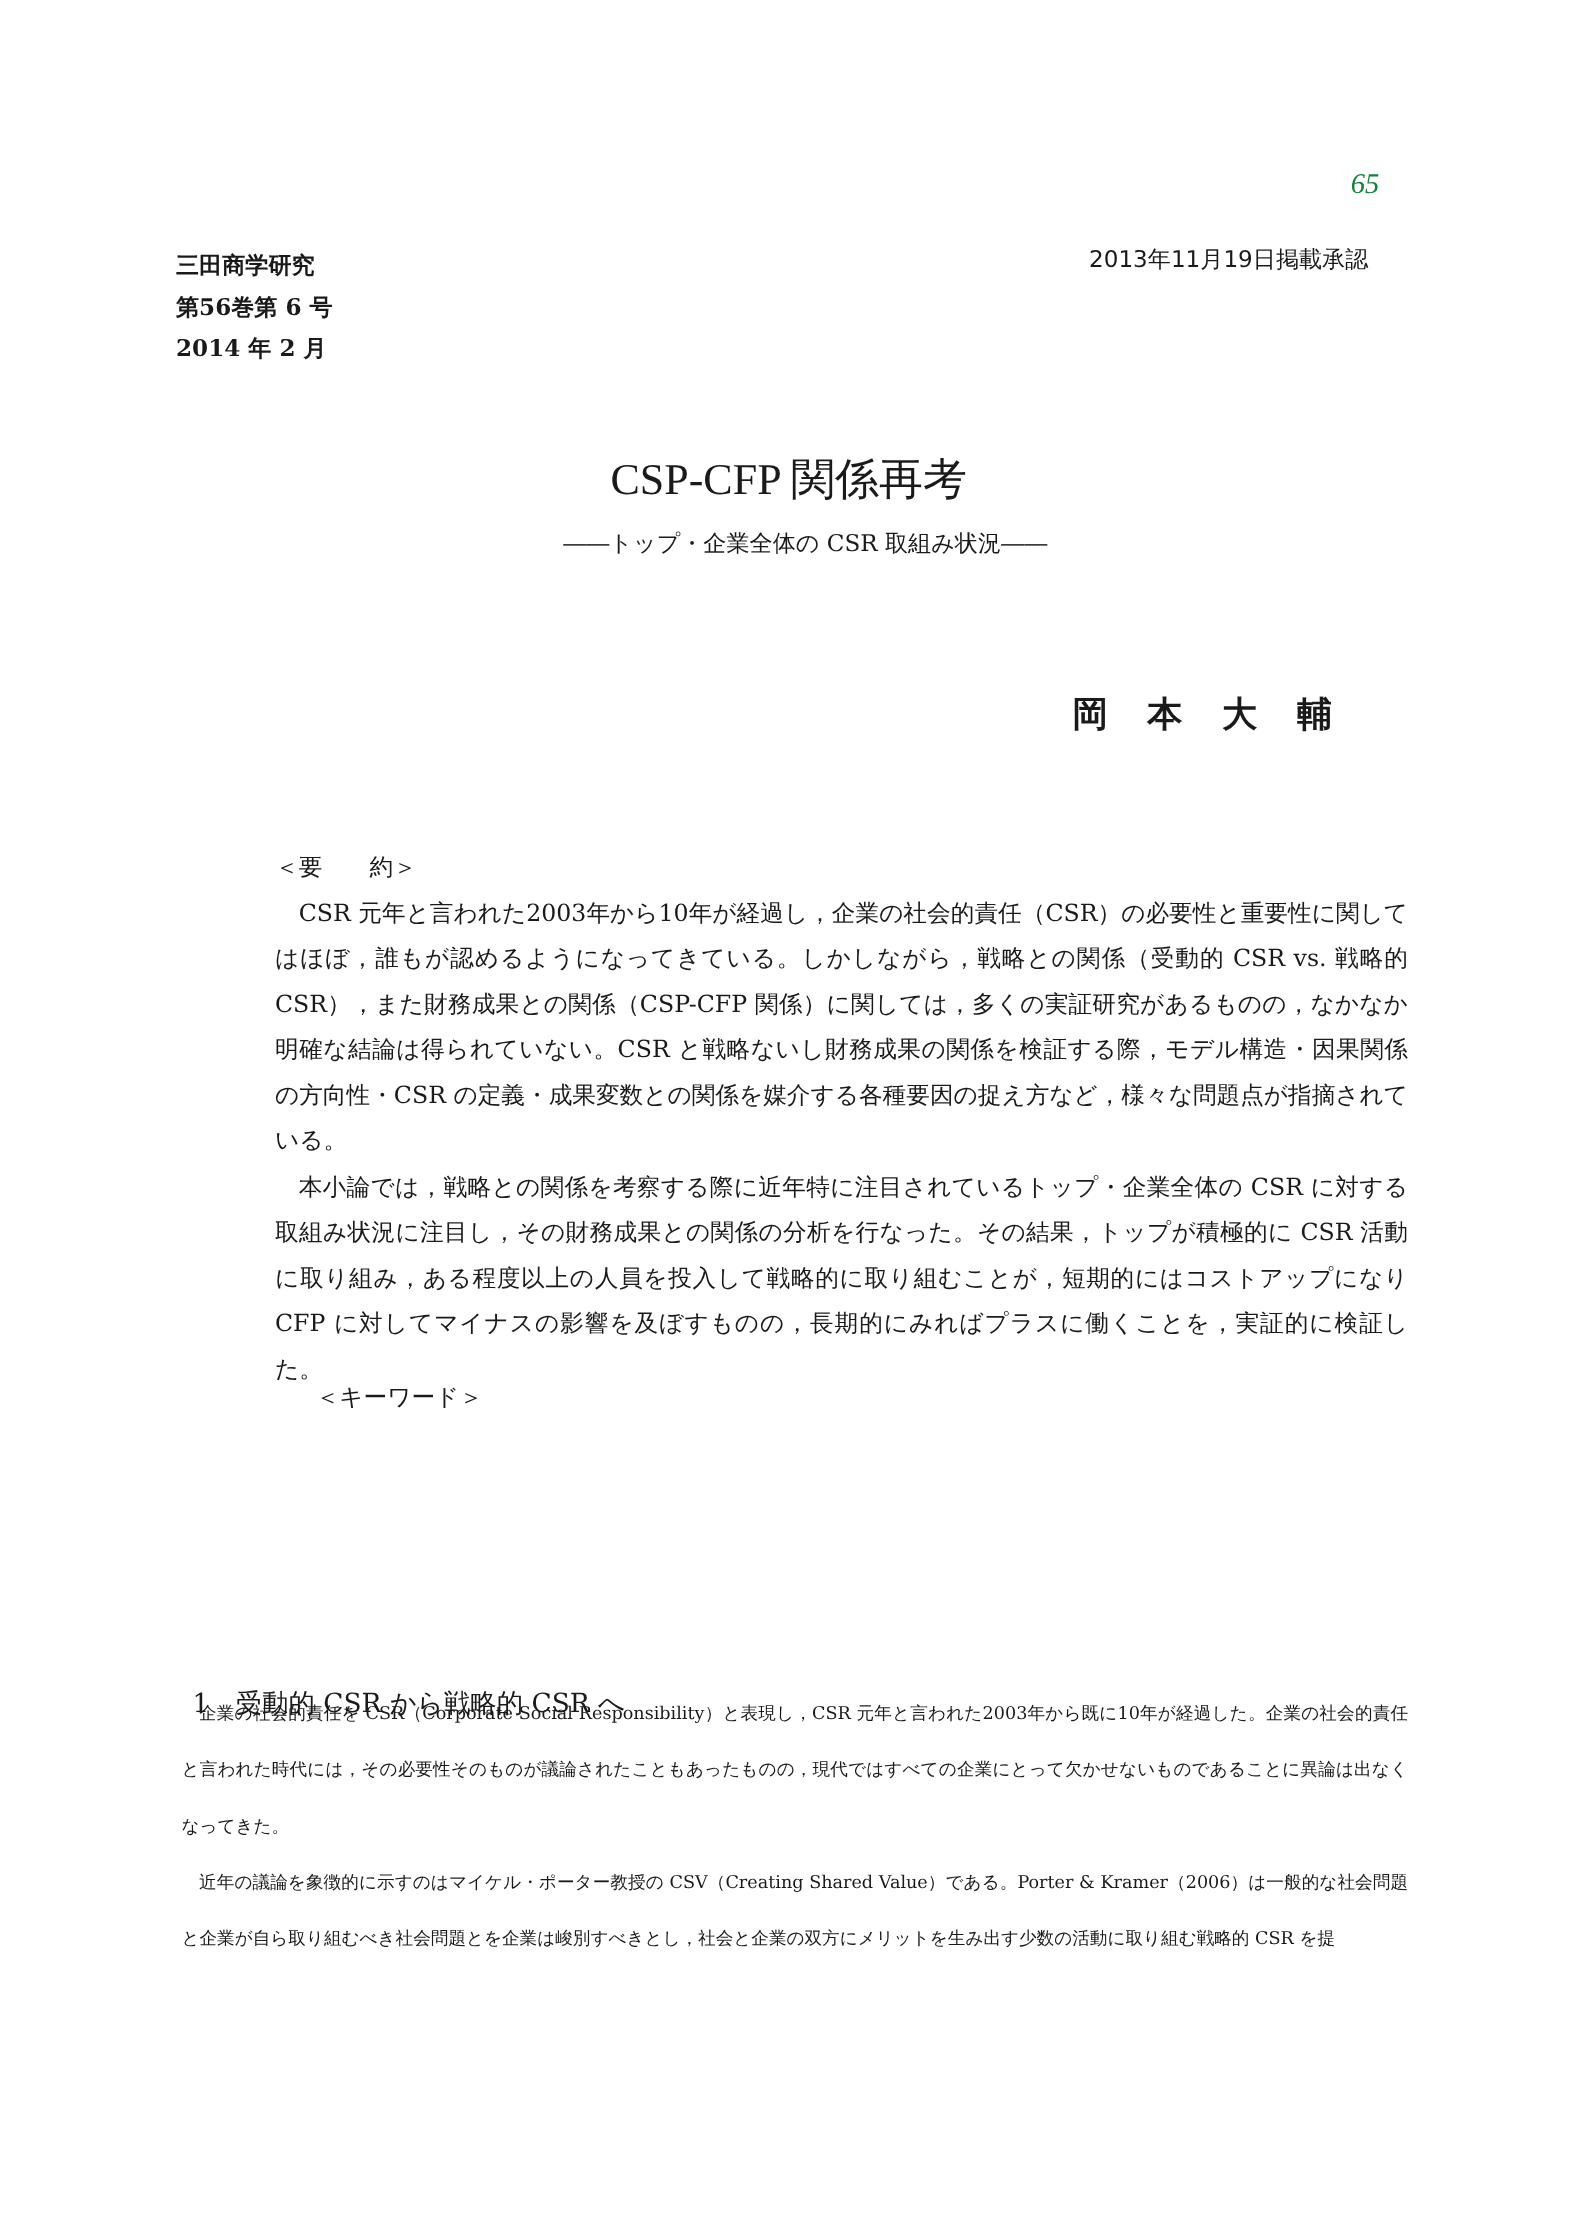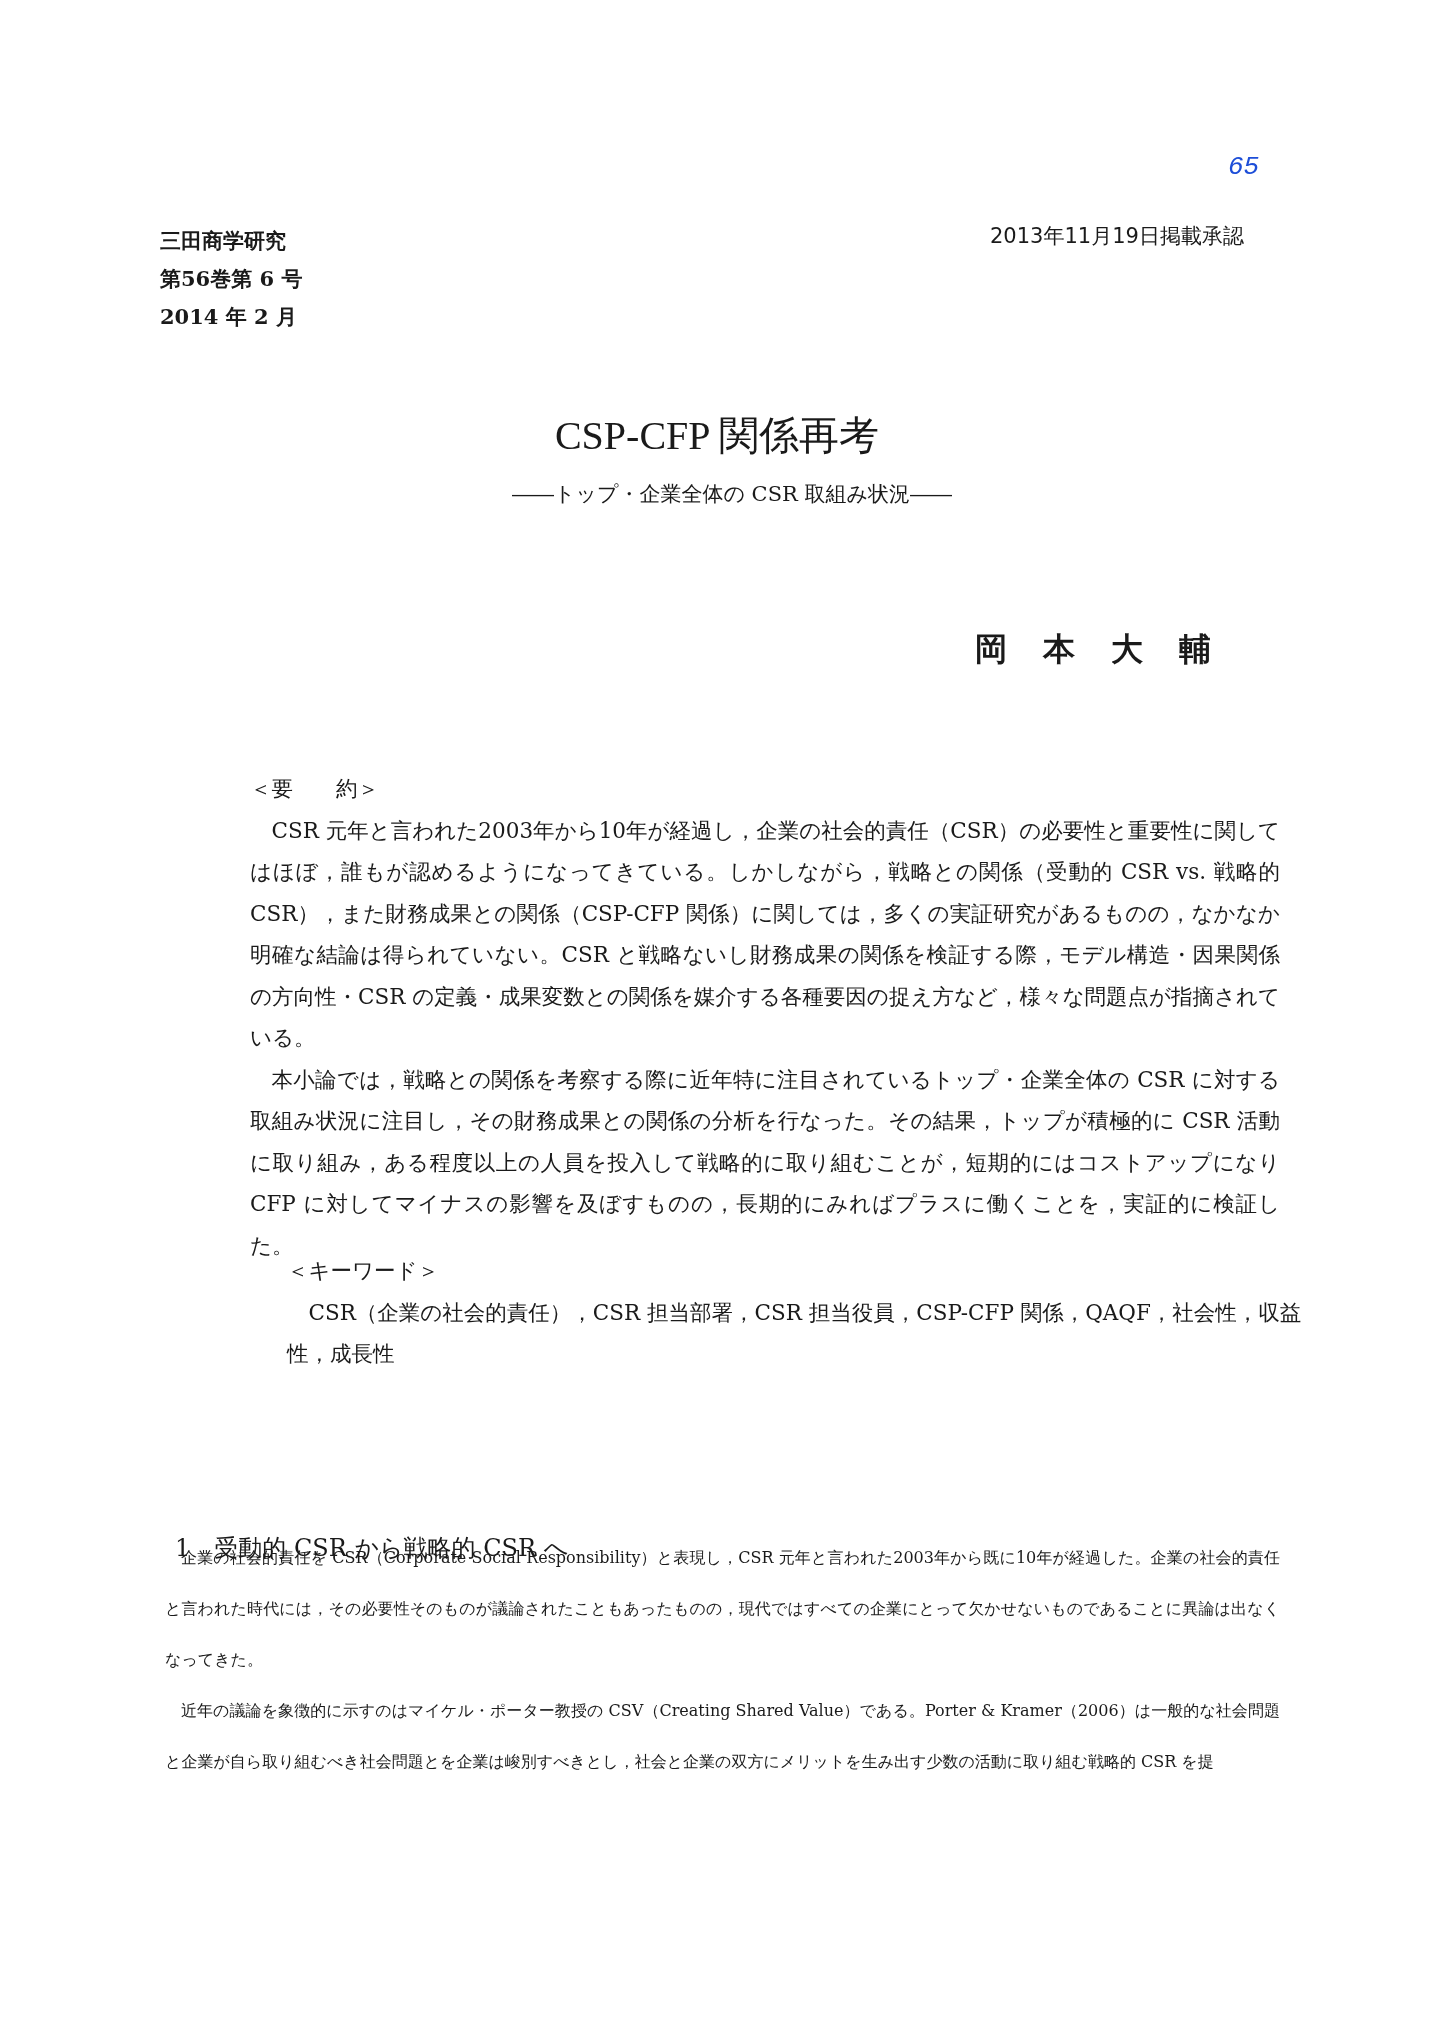--- a/index.html
+++ b/index.html
@@ -4,21 +4,21 @@
   <style>
     html, body { margin: 0; padding: 0; background: #ffffff; }
     body {
       width: 1434px; height: 2024px; position: relative; overflow: hidden;
       color: #1a1a1a;
       font-family: "DejaVu Serif", "Liberation Serif", serif;
     }
     .abs { position: absolute; }
     .page-number {
       left: 1228px; top: 152px; font-size: 26px; font-style: italic;
-      font-family: Liberation Mono, monospace; color: #1d4ed8;
+      font-family: Liberation Serif, serif; color: #15803d;
     }
     .journal { left: 160px; top: 222px; font-size: 21px; line-height: 38px; font-weight: bold; }
     .journal div { white-space: nowrap; }
     .approval {
       left: 990px; top: 222px; font-size: 21px;
       font-family: "DejaVu Sans", "Liberation Sans", sans-serif; white-space: nowrap;
     }
     .title {
       left: 0; width: 1434px; top: 408px; text-align: center;
       font-size: 40px; font-family: "Liberation Serif", "DejaVu Serif", serif;
@@ -60,21 +60,20 @@
 <div class="abs author">岡本大輔</div>
 
 <div class="abs abstract">
   <div class="label">＜要　　約＞</div>
   <p>CSR 元年と言われた2003年から10年が経過し，企業の社会的責任（CSR）の必要性と重要性に関してはほぼ，誰もが認めるようになってきている。しかしながら，戦略との関係（受動的 CSR vs. 戦略的 CSR），また財務成果との関係（CSP-CFP 関係）に関しては，多くの実証研究があるものの，なかなか明確な結論は得られていない。CSR と戦略ないし財務成果の関係を検証する際，モデル構造・因果関係の方向性・CSR の定義・成果変数との関係を媒介する各種要因の捉え方など，様々な問題点が指摘されている。</p>
   <p>本小論では，戦略との関係を考察する際に近年特に注目されているトップ・企業全体の CSR に対する取組み状況に注目し，その財務成果との関係の分析を行なった。その結果，トップが積極的に CSR 活動に取り組み，ある程度以上の人員を投入して戦略的に取り組むことが，短期的にはコストアップになり CFP に対してマイナスの影響を及ぼすものの，長期的にみればプラスに働くことを，実証的に検証した。</p>
 </div>
 
 <div class="abs keywords">
   <div class="label">＜キーワード＞</div>
-  <p>CSR（企業の社会的責任），CSR 担当部署，CSR 担当役員，CSP-CFP 関係，QAQF，社会性，収益性，成長性</p>
 </div>
 
 <div class="abs section-heading">1　受動的 CSR から戦略的 CSR へ</div>
 
 <div class="abs body-text">
   <p>企業の社会的責任を CSR（Corporate Social Responsibility）と表現し，CSR 元年と言われた2003年から既に10年が経過した。企業の社会的責任と言われた時代には，その必要性そのものが議論されたこともあったものの，現代ではすべての企業にとって欠かせないものであることに異論は出なくなってきた。</p>
   <p>近年の議論を象徴的に示すのはマイケル・ポーター教授の CSV（Creating Shared Value）である。Porter &amp; Kramer（2006）は一般的な社会問題と企業が自ら取り組むべき社会問題とを企業は峻別すべきとし，社会と企業の双方にメリットを生み出す少数の活動に取り組む戦略的 CSR を提</p>
 </div>
 
 </body></html>

